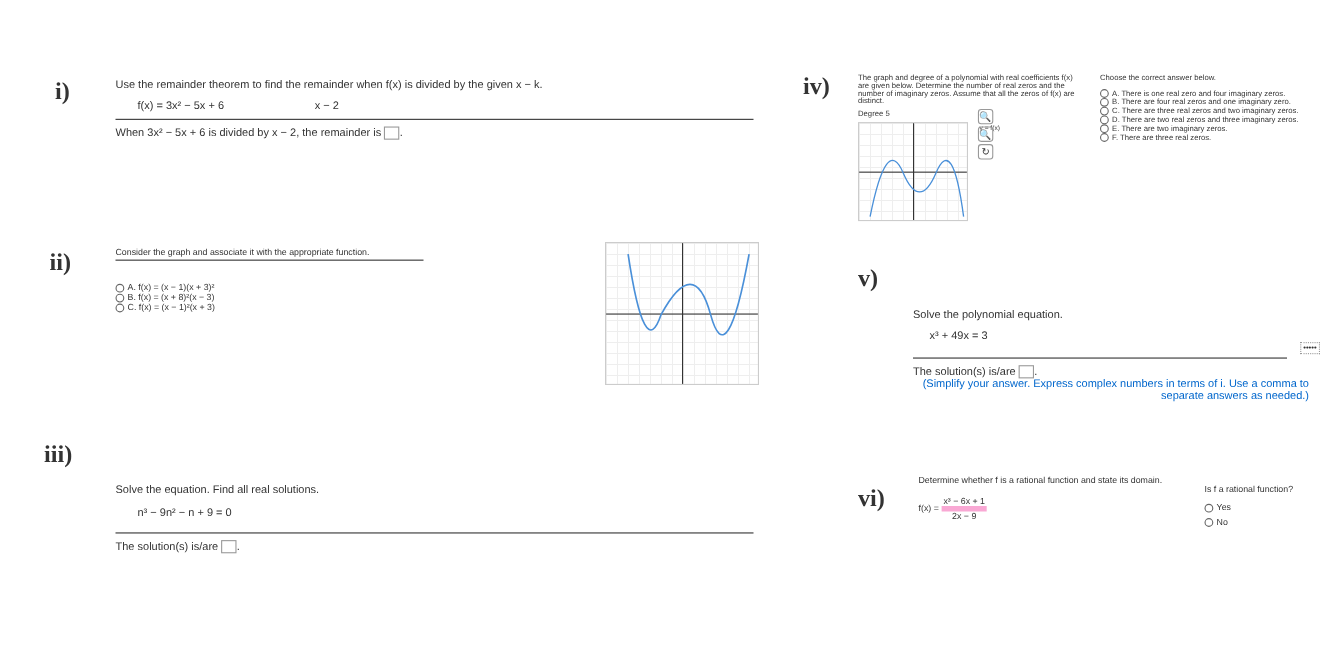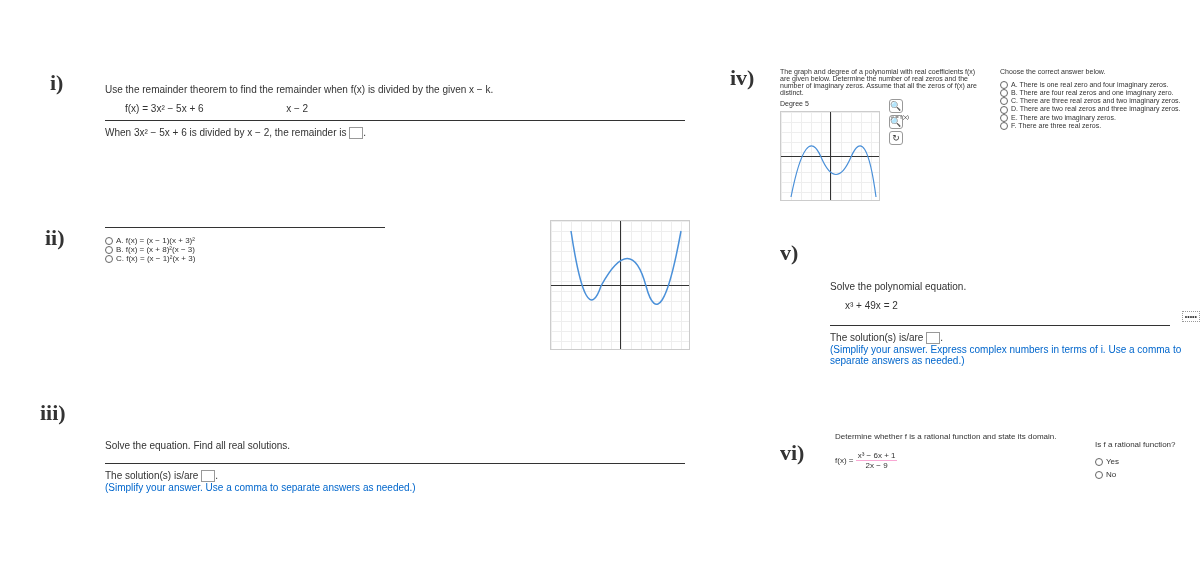--- a/index.html
+++ b/index.html
@@ -1,80 +1,81 @@
 <!DOCTYPE html>
 <html><head>
 <meta charset="utf-8">
 <style>
   * { box-sizing: border-box; margin: 0; padding: 0; }
   body { font-family: Arial, sans-serif; font-size: 9px; color: #333; width: 1200px; height: 587px; position: relative; background: #fff; }
   .problem { position: absolute; }
   .label { font-family: 'Comic Sans MS', cursive; font-size: 22px; font-weight: bold; }
   .text { font-size: 10px; }
   .small { font-size: 8px; }
-  .blue { color: #0066cc; }
+  .blue { color: #0066cc; text-align: right; }
   .input-box { display: inline-block; width: 14px; height: 12px; border: 1px solid #999; vertical-align: middle; }
   .radio { display: inline-block; width: 8px; height: 8px; border: 1px solid #666; border-radius: 50%; vertical-align: middle; margin-right: 3px; }
   .hr { border-top: 1px solid #333; margin: 6px 0; }
   .graph-box { border: 1px solid #ccc; background: repeating-linear-gradient(to right, #eee 0, #eee 1px, transparent 1px, transparent 10px), repeating-linear-gradient(to bottom, #eee 0, #eee 1px, transparent 1px, transparent 10px); position: relative; }
   .axis-h { position: absolute; left: 0; right: 0; top: 50%; border-top: 1px solid #333; }
   .axis-v { position: absolute; top: 0; bottom: 0; left: 50%; border-left: 1px solid #333; }
   .mag { display: inline-block; width: 14px; height: 14px; border: 1px solid #999; border-radius: 3px; text-align: center; line-height: 12px; font-size: 9px; margin: 1px; }
   .frac { display: inline-block; text-align: center; vertical-align: middle; font-size: 8px; }
-  .frac .n { border-bottom: 1px solid #f9a8d4; display: block; padding: 0 2px; }
+  .frac .n { border-bottom: 5px solid #f9a8d4; display: block; padding: 0 2px; }
   .frac .d { display: block; padding: 0 2px; }
   .dotted { border: 1px dotted #999; padding: 1px 2px; font-size: 7px; }
 </style>
 </head>
 <body>
 
 <div class="problem" style="left:50px; top:70px;">
   <span class="label">i)</span>
 </div>
-<div class="problem" style="left:105px; top:84px; width:600px;">
+<div class="problem" style="left:105px; top:72px; width:600px;">
   <div class="text">Use the remainder theorem to find the remainder when f(x) is divided by the given x − k.</div>
   <div style="margin:8px 0 0 20px;">
     <span class="text">f(x) = 3x² − 5x + 6</span>
     <span class="text" style="margin-left:80px;">x − 2</span>
   </div>
   <div class="hr" style="width:580px;"></div>
   <div class="text">
     <span>When 3x² − 5x + 6 is divided by x − 2, the remainder is </span><span class="input-box"></span><span>.</span>
   </div>
 </div>
 
 <div class="problem" style="left:45px; top:225px;">
   <span class="label">ii)</span>
 </div>
 <div class="problem" style="left:105px; top:225px; width:380px;">
+  <div class="small">Consider the graph and associate it with the appropriate function.</div>
   <div class="hr" style="width:280px; margin-top:2px;"></div>
-  <div style="margin-top:8px;">
+  <div style="margin-top:20px;">
     <div class="small"><span class="radio"></span><span>A.  f(x) = (x − 1)(x + 3)²</span></div>
     <div class="small"><span class="radio"></span><span>B.  f(x) = (x + 8)²(x − 3)</span></div>
     <div class="small"><span class="radio"></span><span>C.  f(x) = (x − 1)²(x + 3)</span></div>
   </div>
 </div>
 <div class="problem graph-box" style="left:550px; top:220px; width:140px; height:130px;">
   <div class="axis-h"></div>
     <div class="axis-v"></div>
   <svg width="140" height="130" style="position:absolute;top:0;left:0;">
       <path d="M20 10 Q 35 110 50 65 Q 80 10 95 65 Q 110 120 130 10" stroke="#4a90d9" fill="none" stroke-width="1.5"></path>
     </svg>
 </div>
 
 <div class="problem" style="left:40px; top:400px;">
   <span class="label">iii)</span>
 </div>
 <div class="problem" style="left:105px; top:440px; width:500px;">
   <div class="text">Solve the equation. Find all real solutions.</div>
+  <div class="text" style="margin:10px 0 0 20px;">n³ − 9n² − n + 9 = 0</div>
   <div class="hr" style="width:580px; margin-top:12px;"></div>
   <div class="text">
     <span>The solution(s) is/are </span><span class="input-box"></span><span>.</span>
   </div>
-  <div class="text blue">(Simplify your answer. Use a comma to separate answers as needed.)</div>
 </div>
 
 <div class="problem" style="left:730px; top:65px;">
   <span class="label">iv)</span>
 </div>
 <div class="problem" style="left:780px; top:68px; width:200px;">
   <div style="font-size:7px;">The graph and degree of a polynomial with real coefficients f(x) are given below. Determine the number of real zeros and the number of imaginary zeros. Assume that all the zeros of f(x) are distinct.</div>
   <div style="font-size:7px; margin-top:4px;">Degree 5</div>
   <div class="graph-box" style="width:100px; height:90px; margin-top:4px; position:relative;">
     <div class="axis-h"></div>
@@ -100,21 +101,21 @@
     <div><span class="radio"></span><span>E.  There are two imaginary zeros.</span></div>
     <div><span class="radio"></span><span>F.  There are three real zeros.</span></div>
   </div>
 </div>
 
 <div class="problem" style="left:780px; top:240px;">
   <span class="label">v)</span>
 </div>
 <div class="problem" style="left:830px; top:245px; width:360px;margin-top:36px;">
   <div class="text">Solve the polynomial equation.</div>
-  <div class="text" style="margin:8px 0 0 15px;">x³ + 49x = 2</div>
+  <div class="text" style="margin:8px 0 0 15px;">x³ + 49x = 3</div>
   <div class="hr" style="width:340px; margin-top:14px;"></div>
   <div class="text">
     <span>The solution(s) is/are </span><span class="input-box"></span><span>.</span>
   </div>
   <div class="text blue">(Simplify your answer. Express complex numbers in terms of i. Use a comma to separate answers as needed.)</div>
   <span class="dotted" style="position:absolute; right:-10px; top:30px;">•••••</span>
 </div>
 
 <div class="problem" style="left:780px; top:440px;">
   <span class="label">vi)</span>

